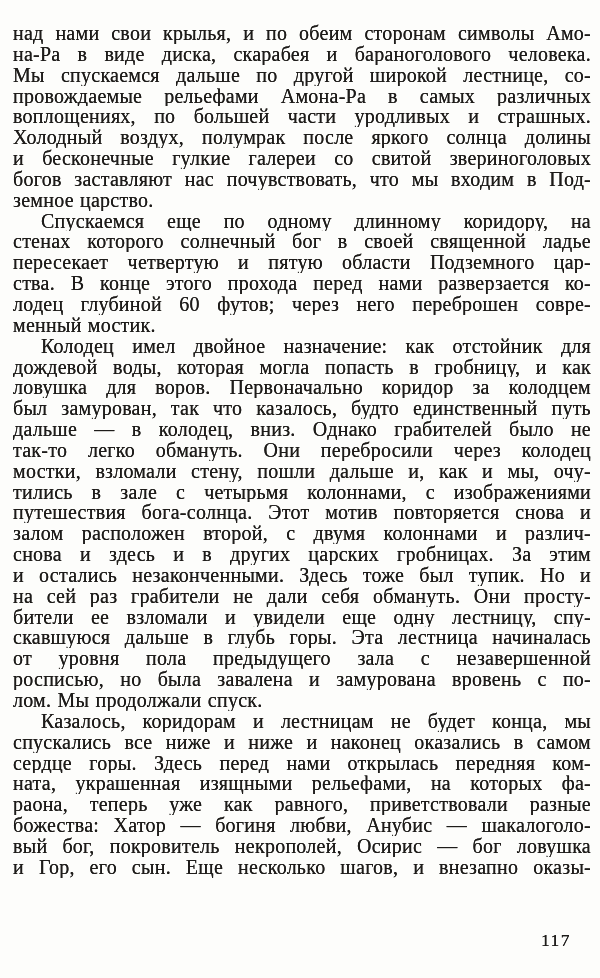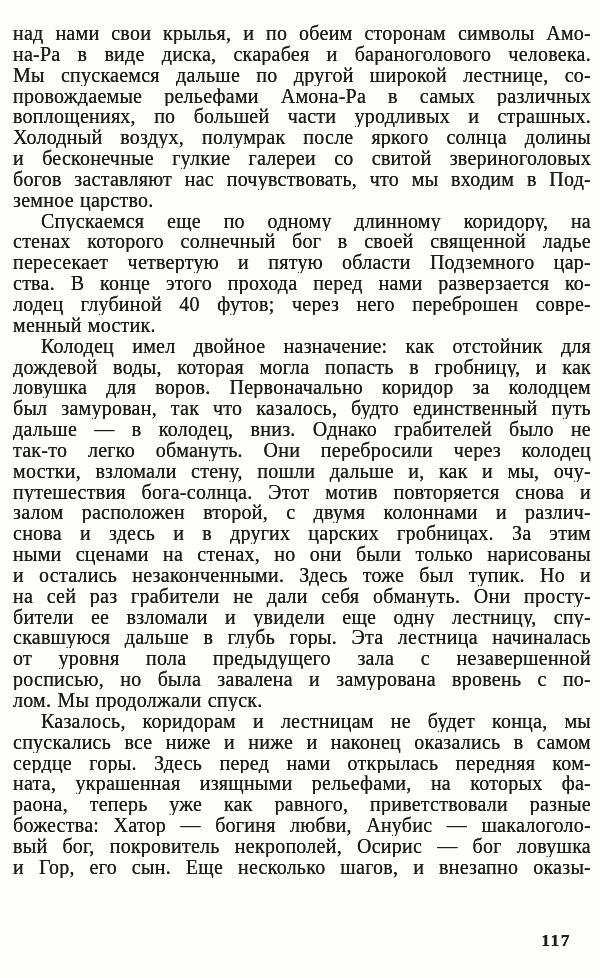--- a/index.html
+++ b/index.html
@@ -46,21 +46,21 @@
   .line.flush {
     text-align: right;
     text-align-last: left;
   }
   .folio {
     position: absolute;
     top: 930px;
     right: 29px;
     font-size: 17.5px;
     line-height: 20px;
-    font-weight: 700;
+    font-weight: 400;
     letter-spacing: 1.5px;
     text-shadow: 0 0 0.4px currentColor;
   }
 </style>
 </head>
 <body>
 
 <div class="page" style="--paper: #fdfdfb; --ink: #1e1c1a;">
   <div class="text-block">
       <div class="paragraph">
@@ -72,35 +72,35 @@
         <div class="line">Холодный воздух, полумрак после яркого солнца долины</div>
         <div class="line">и бесконечные гулкие галереи со свитой звериноголовых</div>
         <div class="line">богов заставляют нас почувствовать, что мы входим в Под-</div>
         <div class="line flush">земное царство.</div>
       </div>
       <div class="paragraph">
         <div class="line indent">Спускаемся еще по одному длинному коридору, на</div>
         <div class="line">стенах которого солнечный бог в своей священной ладье</div>
         <div class="line">пересекает четвертую и пятую области Подземного цар-</div>
         <div class="line">ства. В конце этого прохода перед нами разверзается ко-</div>
-        <div class="line">лодец глубиной 40 футов; через него переброшен совре-</div>
+        <div class="line">лодец глубиной 60 футов; через него переброшен совре-</div>
         <div class="line flush">менный мостик.</div>
       </div>
       <div class="paragraph">
         <div class="line indent">Колодец имел двойное назначение: как отстойник для</div>
         <div class="line">дождевой воды, которая могла попасть в гробницу, и как</div>
         <div class="line">ловушка для воров. Первоначально коридор за колодцем</div>
         <div class="line">был замурован, так что казалось, будто единственный путь</div>
         <div class="line">дальше — в колодец, вниз. Однако грабителей было не</div>
         <div class="line">так-то легко обмануть. Они перебросили через колодец</div>
         <div class="line">мостки, взломали стену, пошли дальше и, как и мы, очу-</div>
+        <div class="line">тились в зале с четырьмя колоннами, с изображениями</div>
         <div class="line">путешествия бога-солнца. Этот мотив повторяется снова и</div>
         <div class="line">залом расположен второй, с двумя колоннами и различ-</div>
         <div class="line">снова и здесь и в других царских гробницах. За этим</div>
-        <div class="line">ными сценами на стенах, но они были только нарисованы</div>
         <div class="line">и остались незаконченными. Здесь тоже был тупик. Но и</div>
         <div class="line">на сей раз грабители не дали себя обмануть. Они просту-</div>
         <div class="line">бители ее взломали и увидели еще одну лестницу, спу-</div>
         <div class="line">скавшуюся дальше в глубь горы. Эта лестница начиналась</div>
         <div class="line">от уровня пола предыдущего зала с незавершенной</div>
         <div class="line">росписью, но была завалена и замурована вровень с по-</div>
         <div class="line flush">лом. Мы продолжали спуск.</div>
       </div>
       <div class="paragraph">
         <div class="line indent">Казалось, коридорам и лестницам не будет конца, мы</div>

